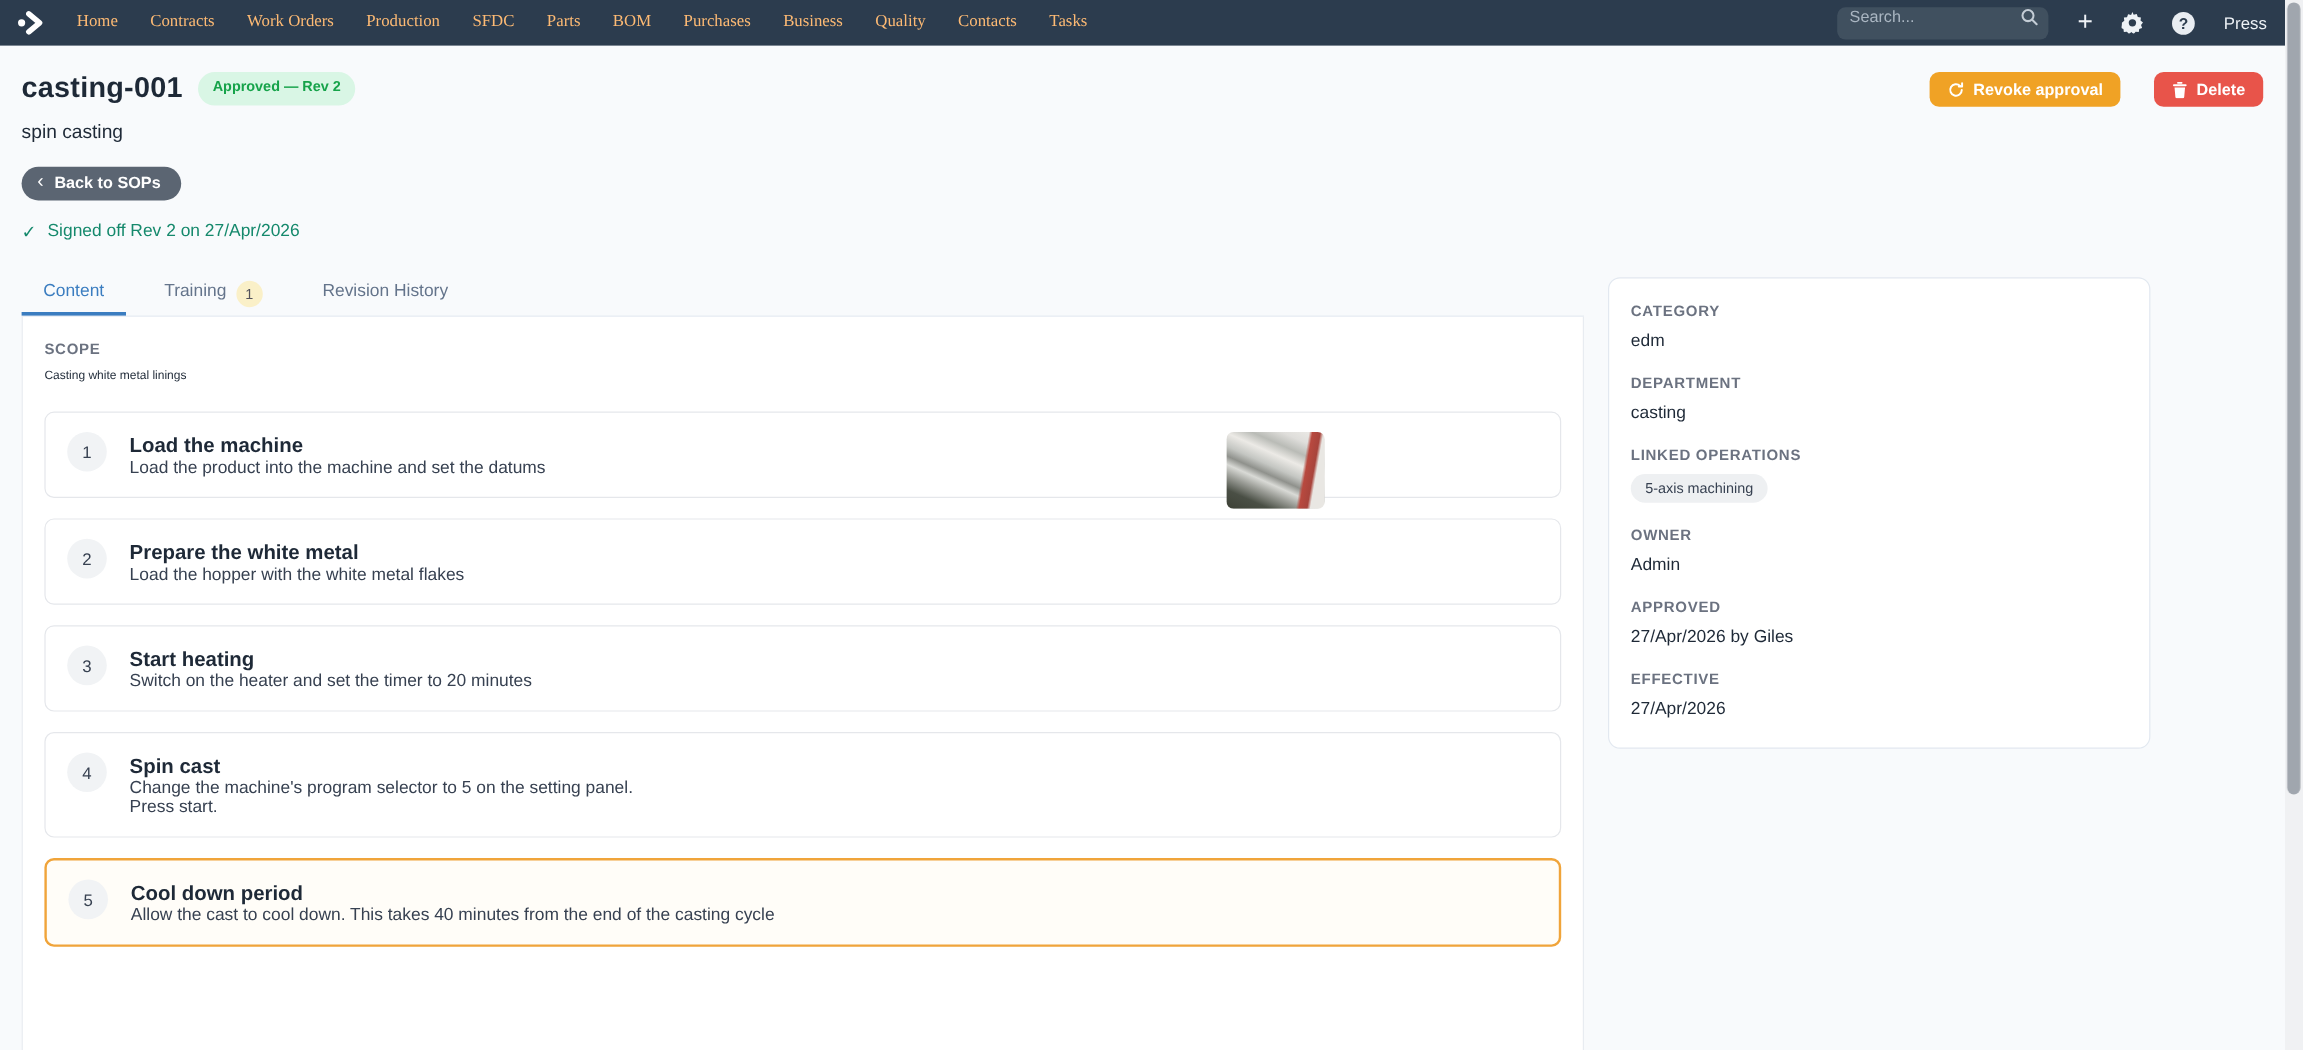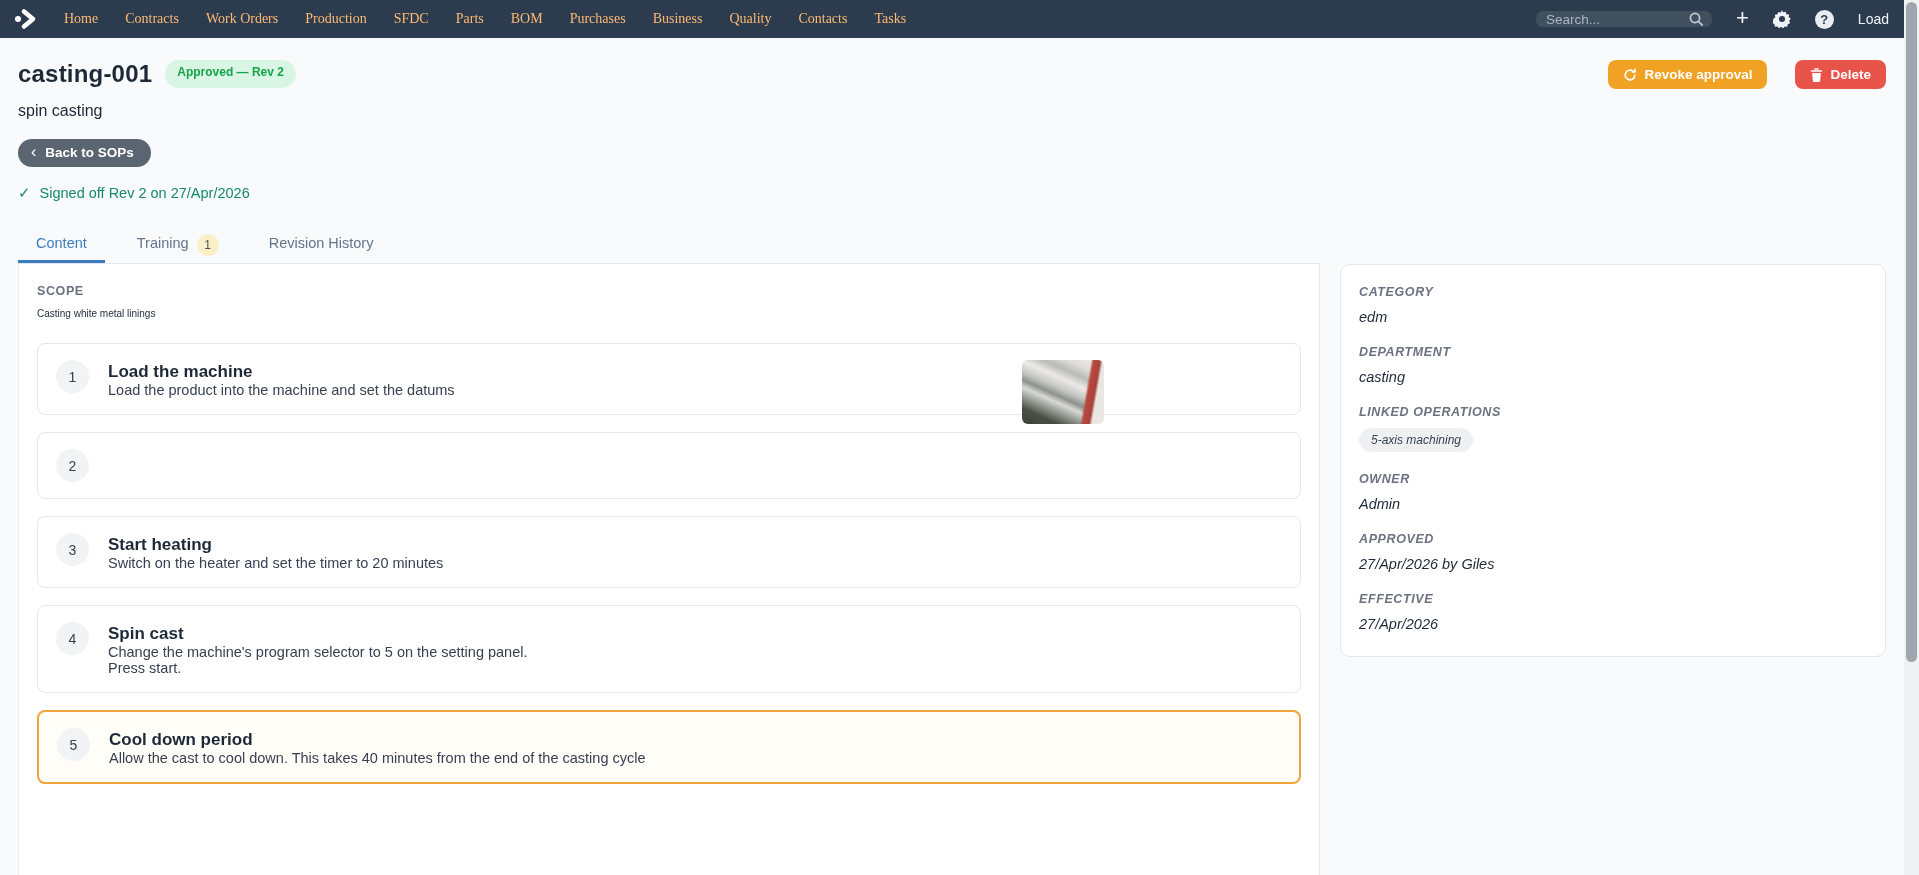--- a/index.html
+++ b/index.html
@@ -14,22 +14,22 @@
   
   .topnav {
     height:38px; background:#2c3c4e; display:flex; align-items:center;
     padding:0 30px 0 12px; gap:26px;
   }
   .logo { width:26px; height:22px; flex:0 0 auto; display:flex; align-items:center; }
   .nav-items { display:flex; align-items:center; gap:27px; }
   .nav-link { color:#fdba74; font-size:14px; cursor:pointer; white-space:nowrap;font-family:Liberation Serif, serif; }
   .nav-right { margin-left:auto; display:flex; align-items:center; gap:24px; }
   .searchbox {
-    width:176px; height:16px; background:#41526300; background:#40505f;
-    border-radius:7px; display:flex; align-items:flex-end; padding:0 8px 0 10px;
+    width:176px; height:27px; background:#41526300; background:#40505f;
+    border-radius:7px; display:flex; align-items:flex-start; padding:0 8px 0 10px;
   }
   .searchbox input {
     flex:1; background:transparent; border:none; outline:none;
     color:#dbe3ea; font-size:13.5px; font-family:"Liberation Sans", sans-serif; min-width:0;
   }
   .searchbox input::placeholder { color:#aab6c2; }
   .nav-icon { color:#eef2f6; display:flex; align-items:center; justify-content:center; cursor:pointer; }
   .plus-icon { font-size:22px; font-weight:400; line-height:1; margin-top:-2px; }
   .gear-icon  { font-size:17px; }
   .help-icon {
@@ -102,22 +102,22 @@
   .step-line { font-size:14.5px; color:#374151; }
   .step-photo {
     position:absolute; top:16px; right:196px; width:82px; height:64px; border-radius:6px;
     background:
       linear-gradient(100deg, rgba(0,0,0,0) 74%, #b8493f 77%, #a8443c 84%, #e9e7e3 87%),
       linear-gradient(24deg, #3d4136 0%, #4a4f45 16%, #9a9c96 28%, #d9dad6 37%, #8f918c 44%, #c4c6c2 52%, #eceae6 63%, #b9bbb6 73%, #dfdedb 84%, #f0eeea 100%);
   }
 
   
   .side-card {
-    width:546px; flex:0 0 auto; margin-top:33px; background:#fff;
-    border:1px solid #e2e8f0; border-radius:10px; padding:20px 18px 24px 18px;font-style:italic;
+    width:452px; flex:0 0 auto; background:#fff;
+    border:1px solid #e2e8f0; border-radius:10px; padding:20px 18px 24px 18px;
   }
   .side-field { margin-bottom:20px; }
   .side-field:last-child { margin-bottom:0; }
   .side-label { font-size:12.5px; font-weight:700; color:#6b7280; letter-spacing:.6px; }
   .side-value { margin-top:10px; font-size:14.5px; color:#1e2937; }
   .side-pill {
     display:inline-block; margin-top:9px; background:#eef0f2; color:#374151;
     font-size:12px; padding:5px 12px; border-radius:999px;
   }
 
@@ -161,21 +161,21 @@
       </span>
     </div>
     <span class="nav-icon plus-icon">+</span>
     <span class="nav-icon gear-icon">
       <svg width="18" height="18" viewBox="0 0 20 20" fill="#eef2f6">
         <path d="M10 0l1.2 2.6 2.8-.7 1 2.7 2.9.4-.4 2.9 2.3 1.8-1.8 2.3 1 2.7-2.7 1-.4 2.9-2.9-.4-1.8 2.3-2.2-1.9-2.2 1.9-1.8-2.3-2.9.4-.4-2.9-2.7-1 1-2.7L.2 9.9l2.3-1.8-.4-2.9 2.9-.4 1-2.7 2.8.7z"></path>
         <circle cx="10" cy="10" r="3.4" fill="#2c3c4e"></circle>
       </svg>
     </span>
     <span class="help-icon">?</span>
-    <span class="nav-user">Load</span>
+    <span class="nav-user">Press</span>
   </div>
 </div>
 
 <div class="page">
 
   <div class="page-header">
     <div class="title-row">
       <span class="page-title">casting-001</span>
       <span class="status-badge">Approved — Rev 2</span>
     </div>
@@ -237,20 +237,24 @@
             <div class="step-card">
     <div class="step-num">1</div>
     <div class="step-body">
       <div class="step-title">Load the machine</div>
     <div class="step-line">Load the product into the machine and set the datums</div>
               </div>
   <div class="step-photo"></div>
             </div>
             <div class="step-card">
     <div class="step-num">2</div>
+    <div class="step-body">
+      <div class="step-title">Prepare the white metal</div>
+    <div class="step-line">Load the hopper with the white metal flakes</div>
+              </div>
   </div>
             <div class="step-card">
     <div class="step-num">3</div>
     <div class="step-body">
       <div class="step-title">Start heating</div>
     <div class="step-line">Switch on the heater and set the timer to 20 minutes</div>
               </div>
   </div>
             <div class="step-card">
     <div class="step-num">4</div>

